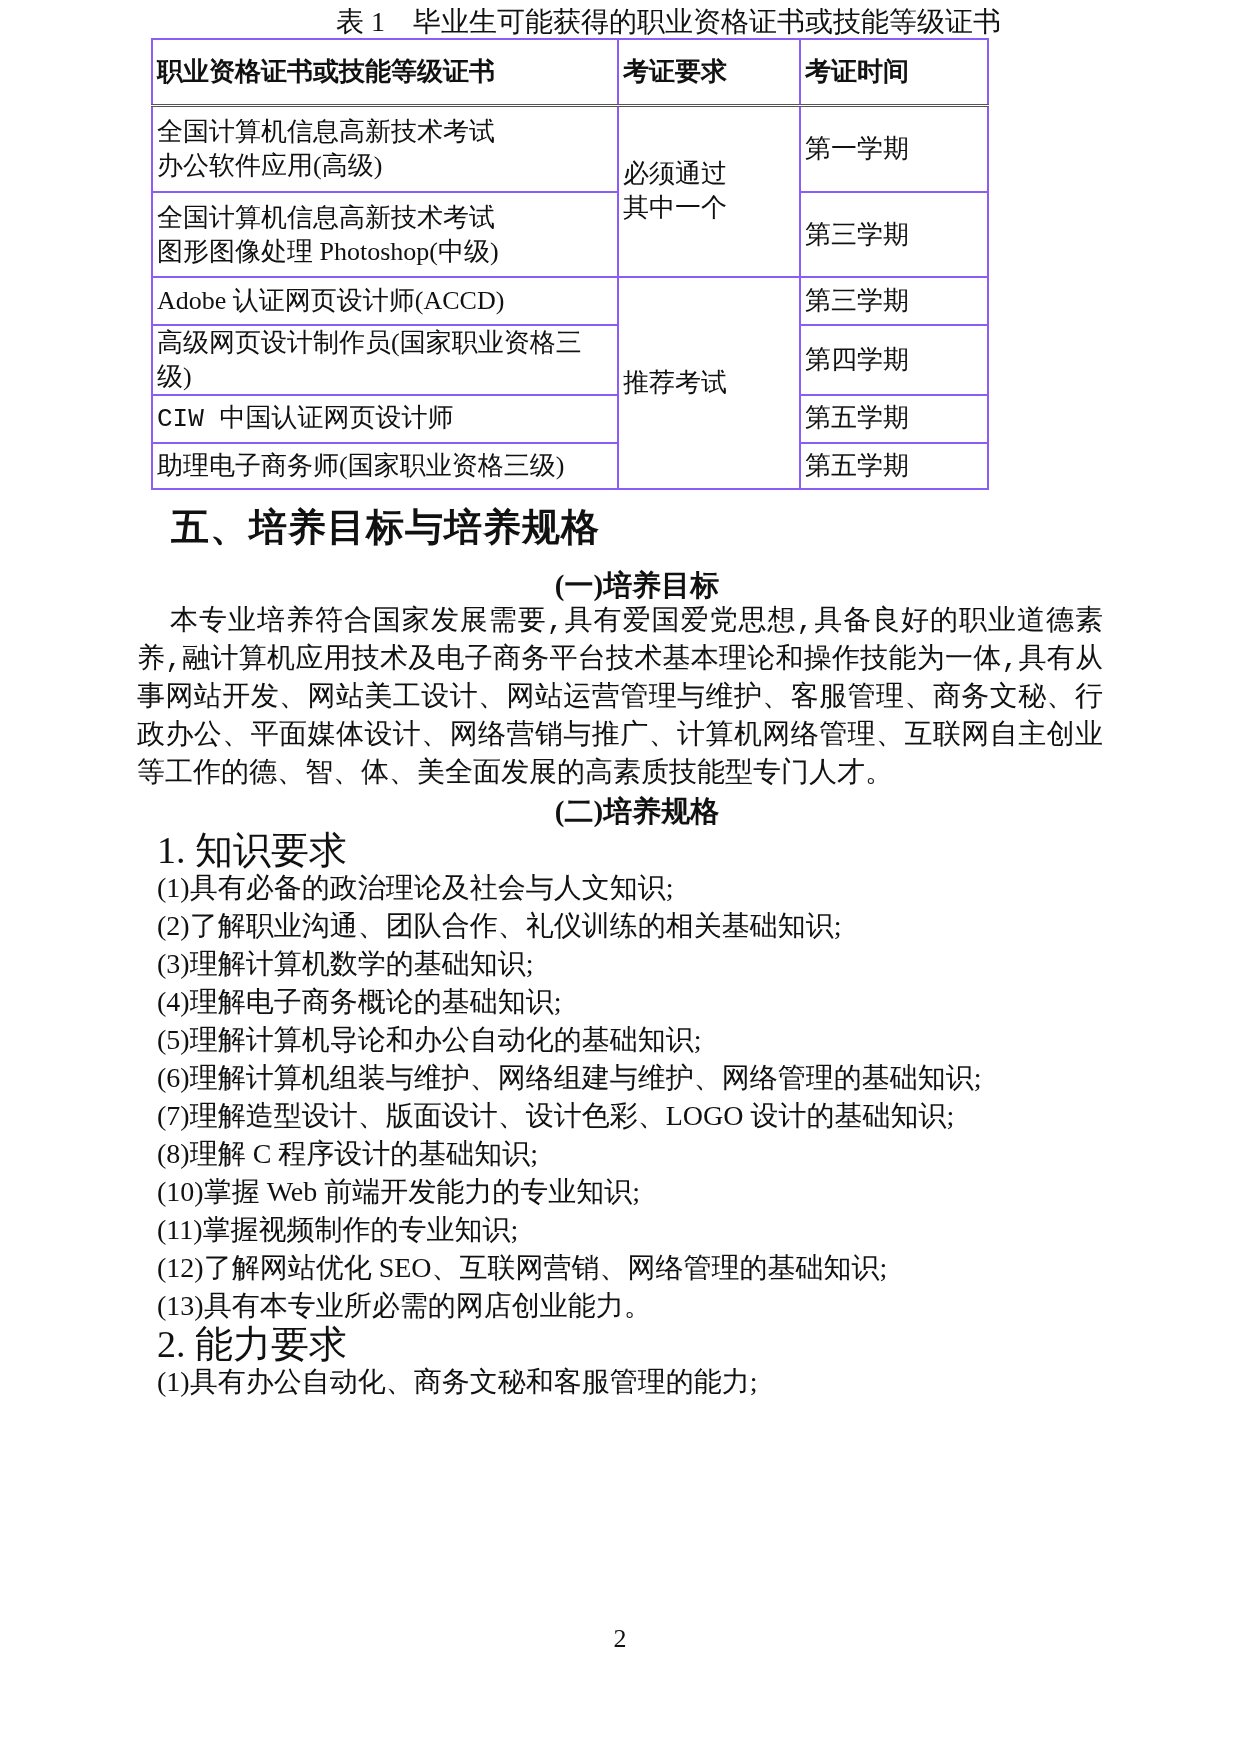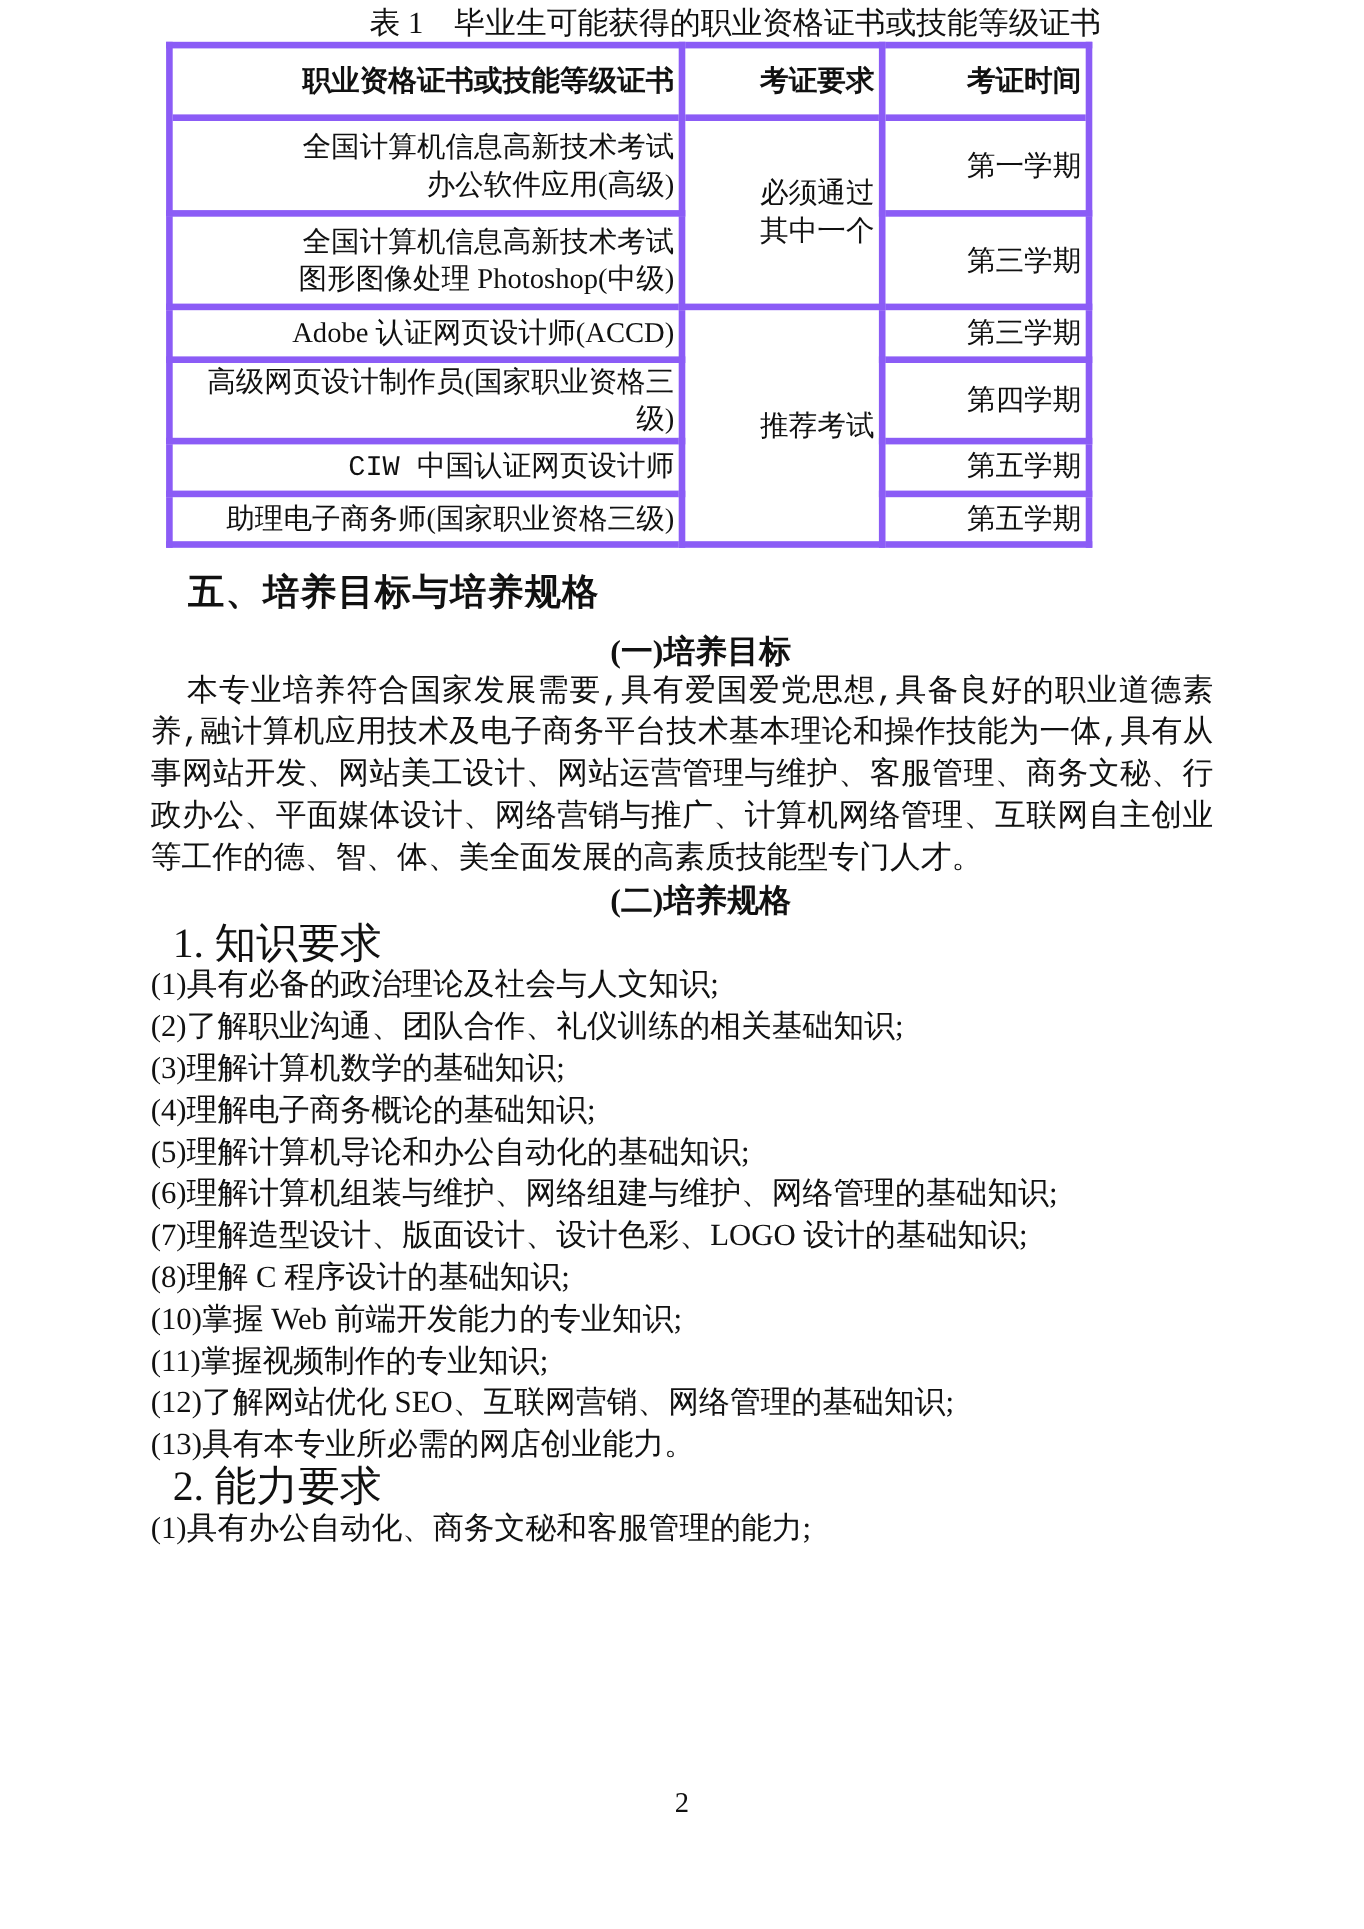--- a/index.html
+++ b/index.html
@@ -29,43 +29,43 @@
     font-size: 28px; font-weight: normal;
     line-height: 32px;
   }
   table.cert-table {
     border-collapse: collapse;
     table-layout: fixed;
     margin-left: 14px;
     width: 836px;
   }
   table.cert-table td {
-    border: 6px solid #8b5cf6;
-    text-align: right;
+    border: 2px solid #8b5cf6;
+    text-align: left;
     vertical-align: middle;
     font-size: 26px;
     line-height: 34px;
     padding: 0 4px;
   }
   table.cert-table tr.r-head td {
     font-weight: bold;
     border-bottom: 3px double #555;
   }
   .pre { white-space: pre-line; }
   tr.r-head { height: 66px; }
   tr.r1 { height: 87px; }
   tr.r2 { height: 85px; }
   tr.r3 { height: 48px; }
   tr.r4 { height: 49px; }
   tr.r5 { height: 48px; font-family: Liberation Mono, monospace; }
   tr.r6 { height: 46px; }
   .h1-main {
     margin: 20px 0 0 34px;
-    font-family: Liberation Sans, sans-serif;
-    font-size: 33px; font-weight: bold;
+    font-family: Liberation Mono, monospace;
+    font-size: 38px; font-weight: bold;
     line-height: 40px;
     letter-spacing: 1px;
   }
   .h2-sub {
     margin-left: 34px;
     margin-top: 17px;
     font-size: 29px; font-weight: bold;
     line-height: 36px;
     text-align: center;
   }
@@ -78,20 +78,21 @@
     text-indent: 33px;
     font-family: Liberation Mono, monospace;
   }
   .list-head {
     margin-left: 20px;
     font-size: 38px;
     line-height: 38px;
   }
   .list-head.k { margin-top: 2px; }
   .list-item {
+    margin-left: 20px;
     font-size: 28px;
     line-height: 38px;
   }
   .page-number {
     position: absolute;
     top: 1624px; left: 0;
     width: 1240px;
     text-align: center;
     font-size: 26px;
   }

